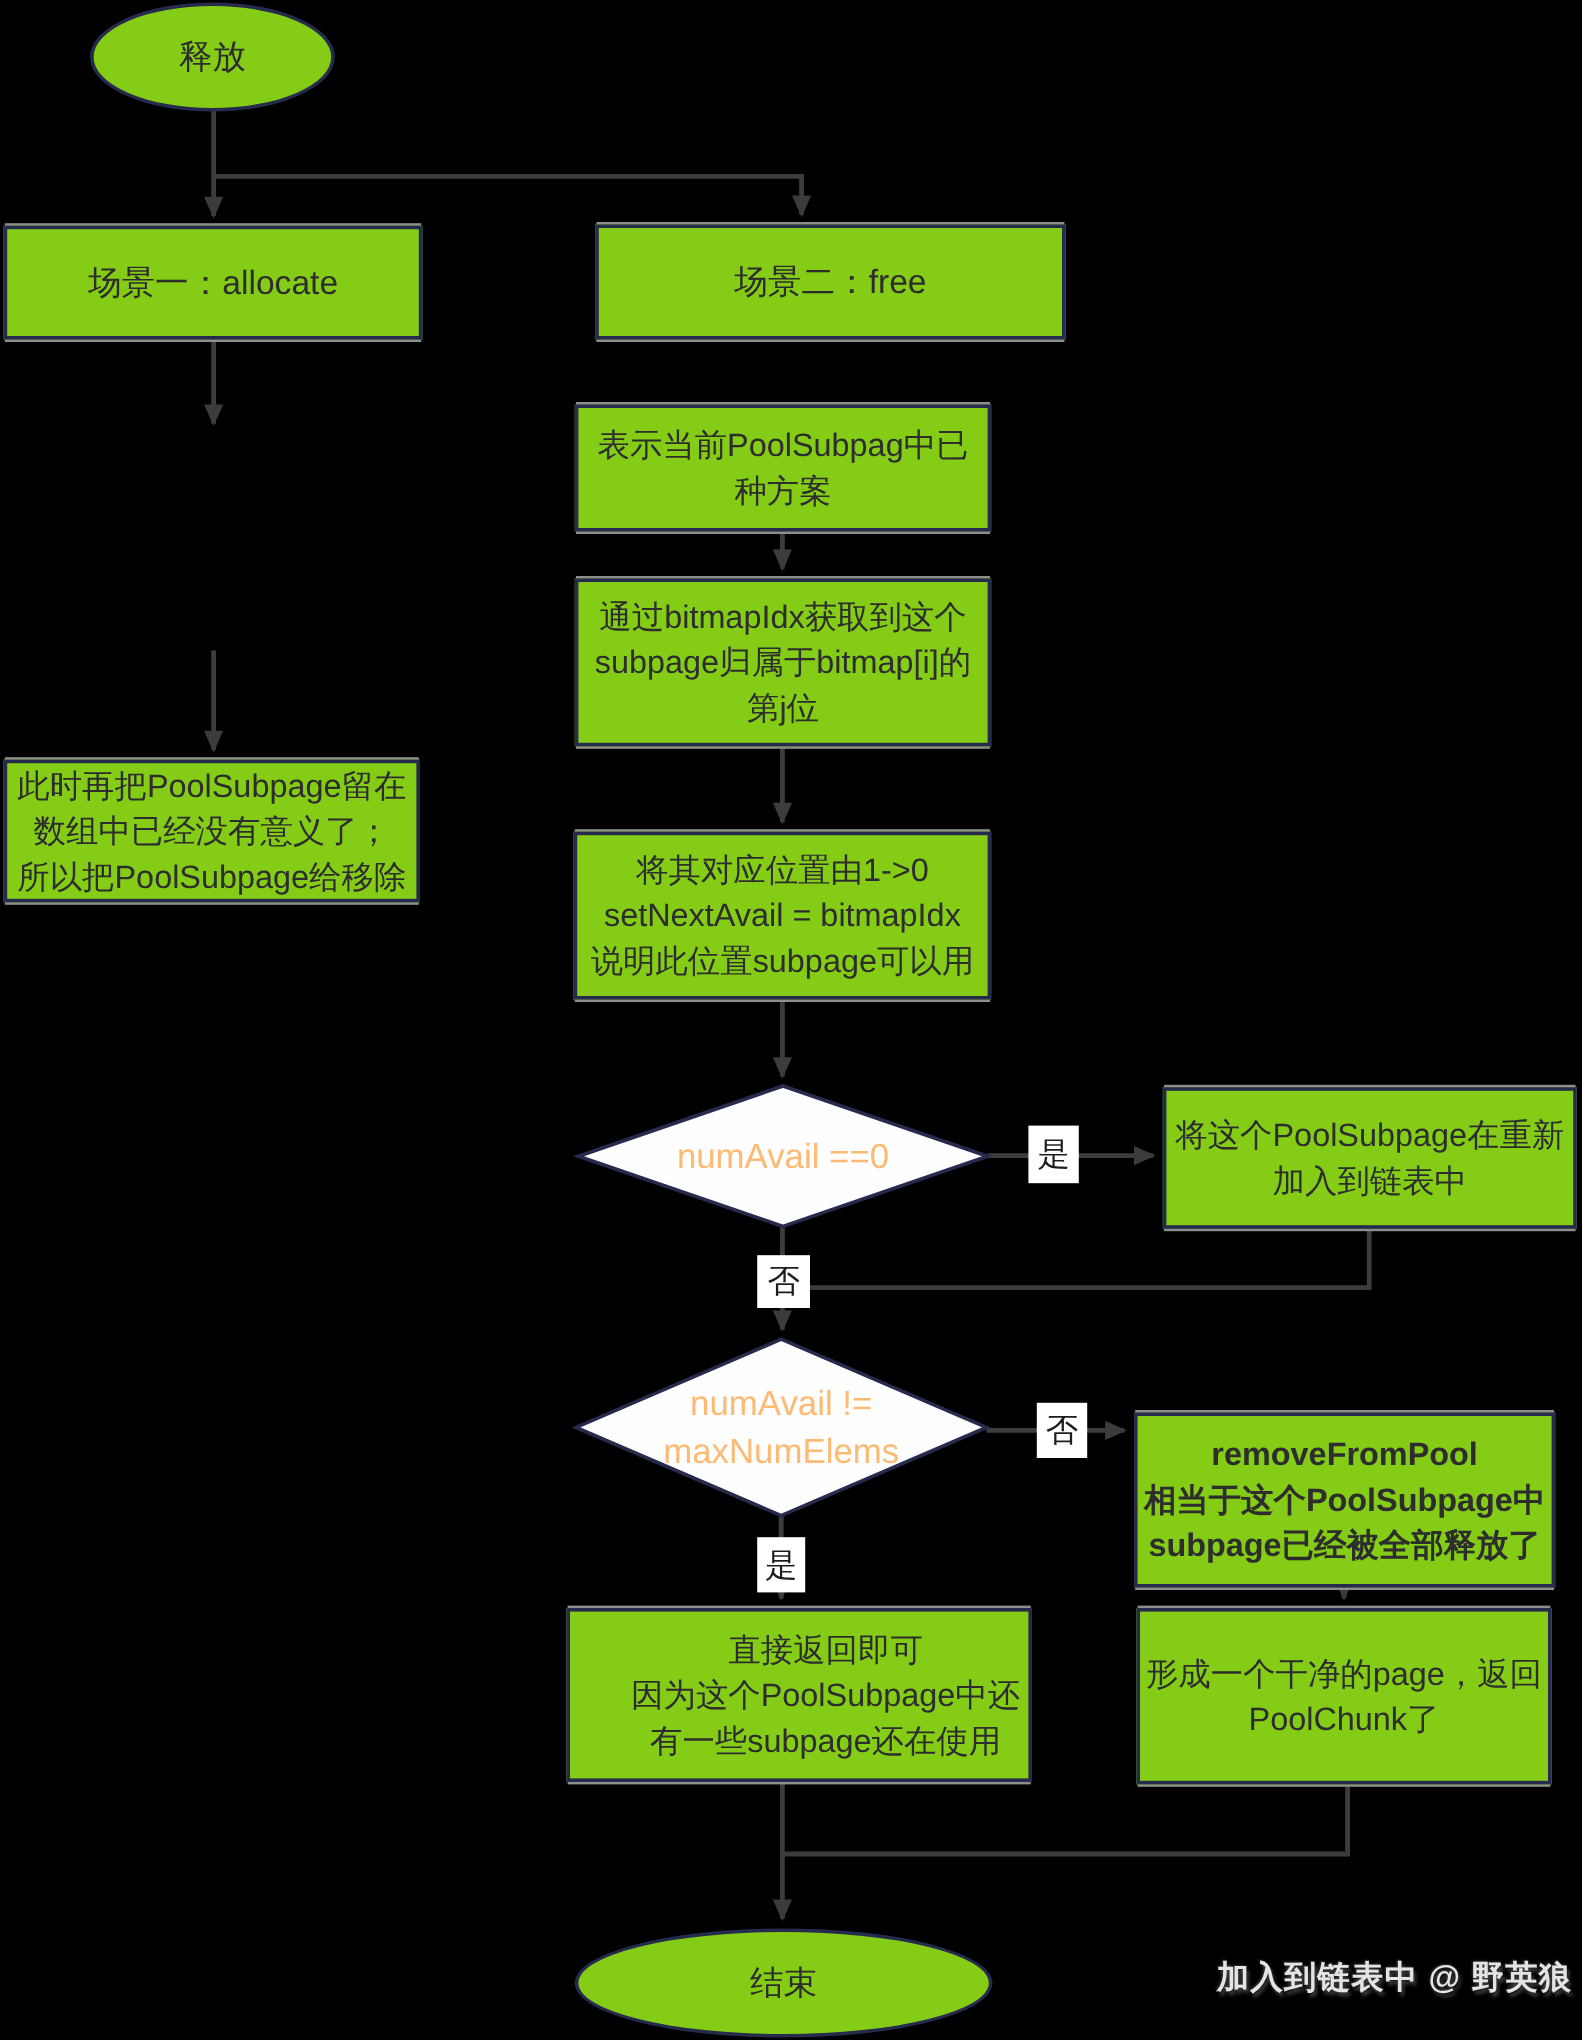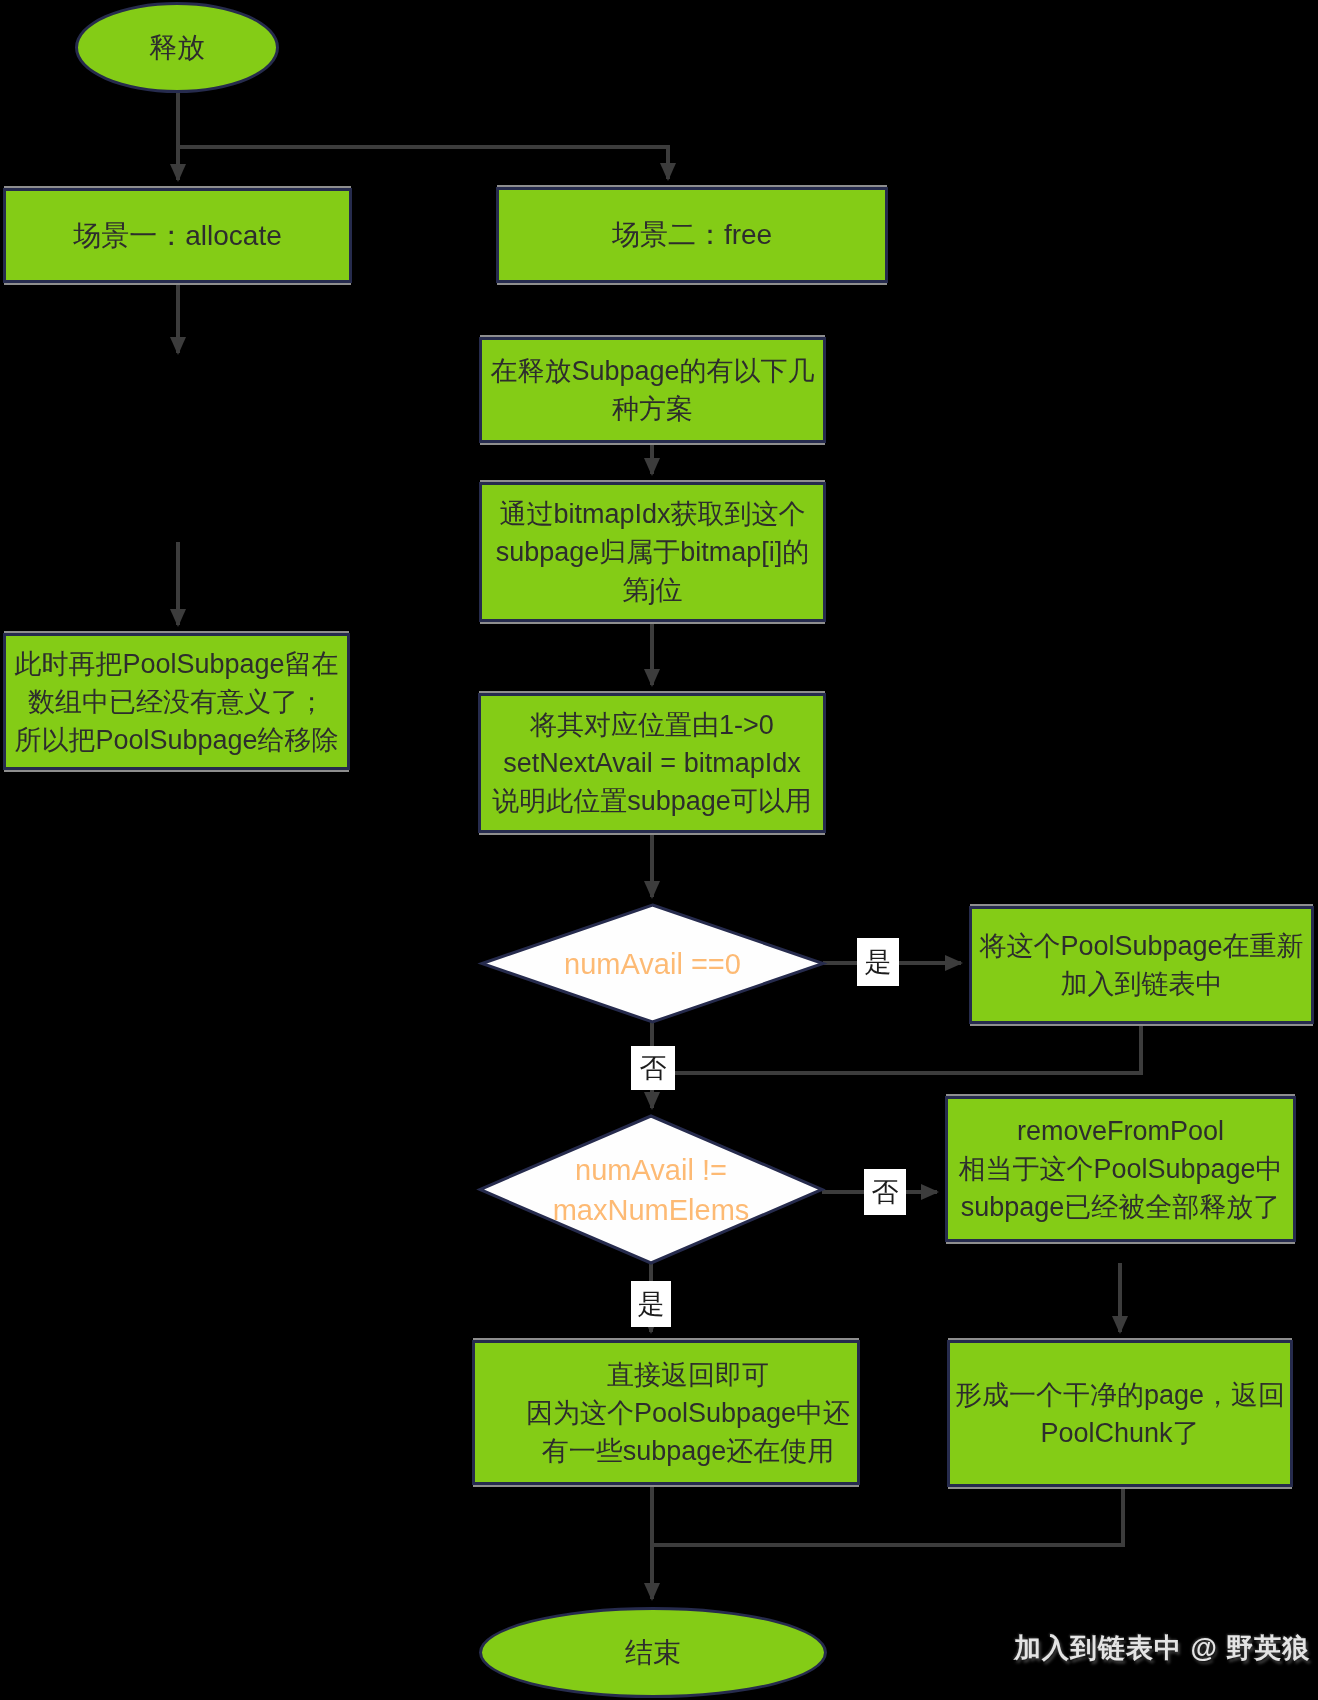--- a/index.html
+++ b/index.html
@@ -59,31 +59,31 @@
   <div class="node rect" style="left:3px;top:188px;width:349px;height:95px;font-size:28px;">
     <span class="txt">场景一：allocate</span>
   </div>
 
   <div class="node rect" style="left:496px;top:187px;width:392px;height:96px;font-size:28px;">
     <span class="txt">场景二：free</span>
   </div>
 
 
   <div class="node rect" style="left:479px;top:337px;width:347px;height:106px;">
-    <span class="txt">在释放Subpage的有以下几
+    <span class="txt">表示当前PoolSubpag中已
 种方案</span>
   </div>
 
   <div class="node rect" style="left:479px;top:482px;width:347px;height:140px;">
     <span class="txt">通过bitmapIdx获取到这个
 subpage归属于bitmap[i]的
 第j位</span>
   </div>
 
-  <div class="node rect" style="left:3px;top:633px;width:347px;height:137px;">
+  <div class="node rect" style="left:3px;top:633px;width:347px;height:119px;">
     <span class="txt">此时再把PoolSubpage留在
 数组中已经没有意义了；
 所以把PoolSubpage给移除</span>
   </div>
 
   <div class="node rect" style="left:478px;top:693px;width:348px;height:140px;align-items:center;">
     <span class="txt">将其对应位置由1-&gt;0
 setNextAvail = bitmapIdx
 说明此位置subpage可以用</span>
   </div>
@@ -95,21 +95,21 @@
   <div class="node rect" style="left:969px;top:906px;width:345px;height:118px;">
     <span class="txt">将这个PoolSubpage在重新
 加入到链表中</span>
   </div>
 
   <div class="dlabel" style="left:480px;top:1116px;width:342px;height:147px;">
     <span class="txt">numAvail !=
 maxNumElems</span>
   </div>
 
-  <div class="node rect" style="left:945px;top:1096px;width:351px;height:146px;">
+  <div class="node rect" style="left:945px;top:1177px;width:351px;height:146px;font-weight:bold;">
     <span class="txt">removeFromPool
 相当于这个PoolSubpage中
 subpage已经被全部释放了</span>
   </div>
 
   <div class="node rect" style="left:472px;top:1340px;width:388px;height:145px;padding-left:44px;">
     <span class="txt">直接返回即可
 因为这个PoolSubpage中还
 有一些subpage还在使用</span>
   </div>

